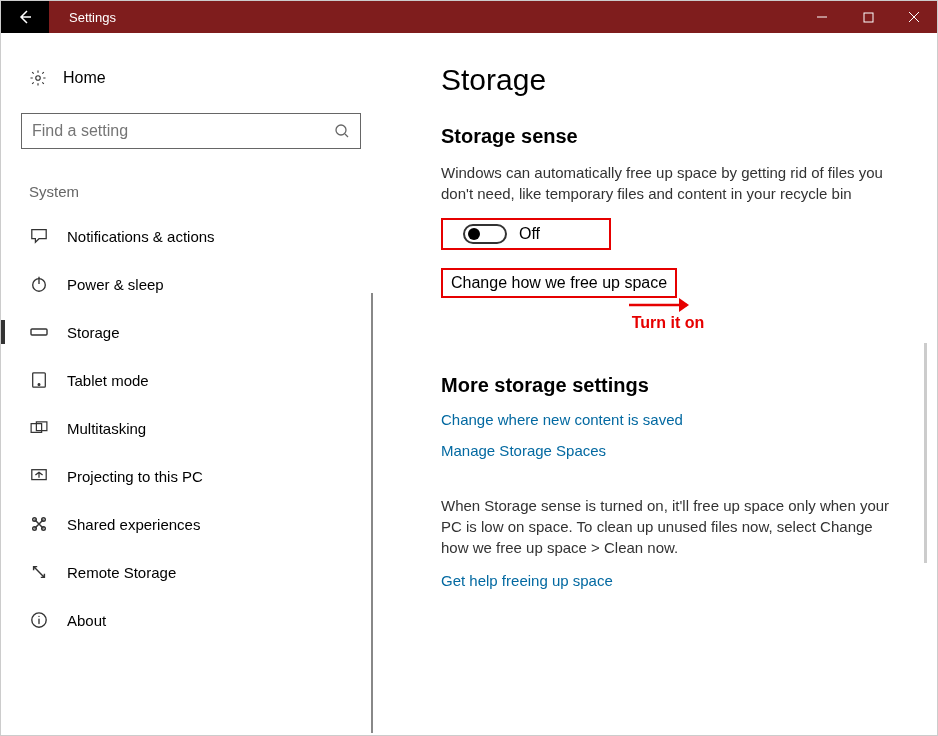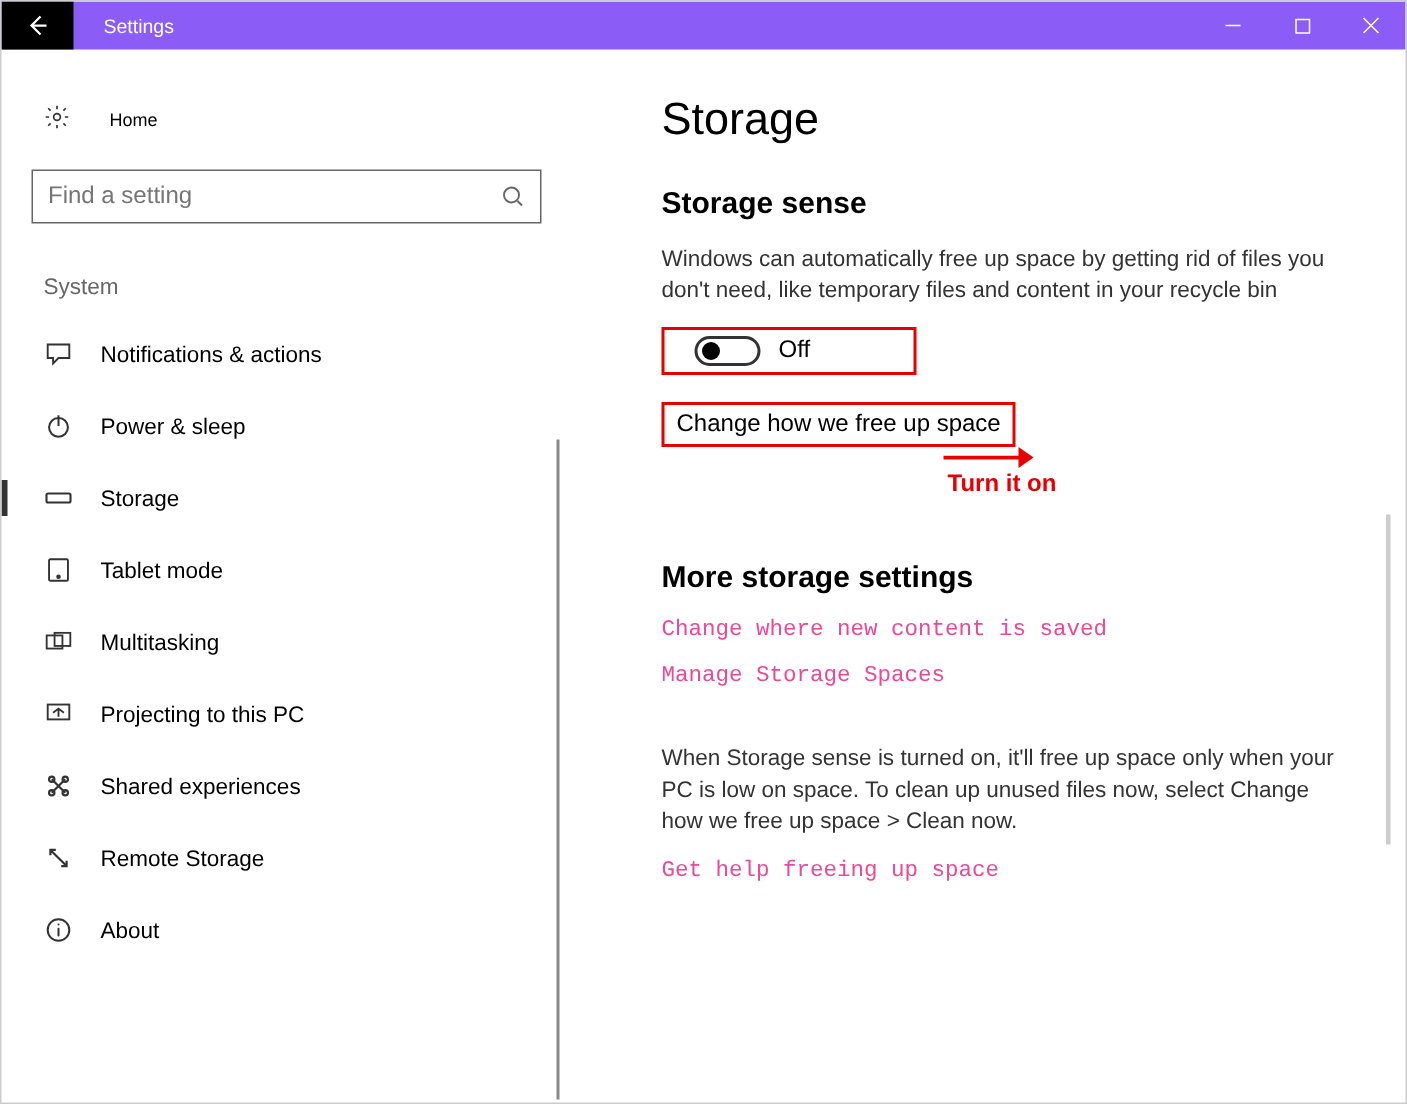--- a/index.html
+++ b/index.html
@@ -7,21 +7,21 @@
       font-family: "Segoe UI", -apple-system, sans-serif;
       background: #fff;
       color: #000;
       width: 938px;
       height: 736px;
       overflow: hidden;
       border: 1px solid #ccc;
     }
     .titlebar {
       height: 32px;
-      background: #8b5cf6;
+      background: #7f1d1d;
       color: #fff;
       display: flex;
       align-items: center;
     }
     .titlebar .back {
       width: 48px;
       height: 32px;
       display: flex;
       align-items: center;
       justify-content: center;
@@ -46,24 +46,24 @@
       display: flex;
       height: calc(100% - 32px);
     }
     .sidebar {
       width: 390px;
       padding: 30px 20px 0 20px;
     }
     .home-row {
       display: flex;
       align-items: flex-end;
-      gap: 26px;
+      gap: 16px;
       margin-bottom: 20px;
       padding: 6px 8px;
-      font-size: 12px;
+      font-size: 16px;
     }
     .search {
       display: flex;
       align-items: center;
       border: 1px solid #666;
       height: 36px;
       padding: 0 10px;
       margin-bottom: 30px;
       width: 340px;
     }
@@ -154,24 +154,23 @@
       left: 3px;
       top: 2px;
       width: 12px;
       height: 12px;
       background: #000;
       border-radius: 50%;
     }
     .toggle-label { font-size: 16px; }
     .linklike {
       font-size: 15px;
-      color: #ec4899;
+      color: #0369a1;
       margin-bottom: 14px;
       cursor: default;
-      font-family: Liberation Mono, monospace;
     }
     .link-box {
       border: 2px solid #e60000;
       padding: 4px 8px;
       display: inline-block;
       margin-bottom: 40px;
     }
     .section { margin-bottom: 36px; }
     .section-divider {
       position: absolute;

